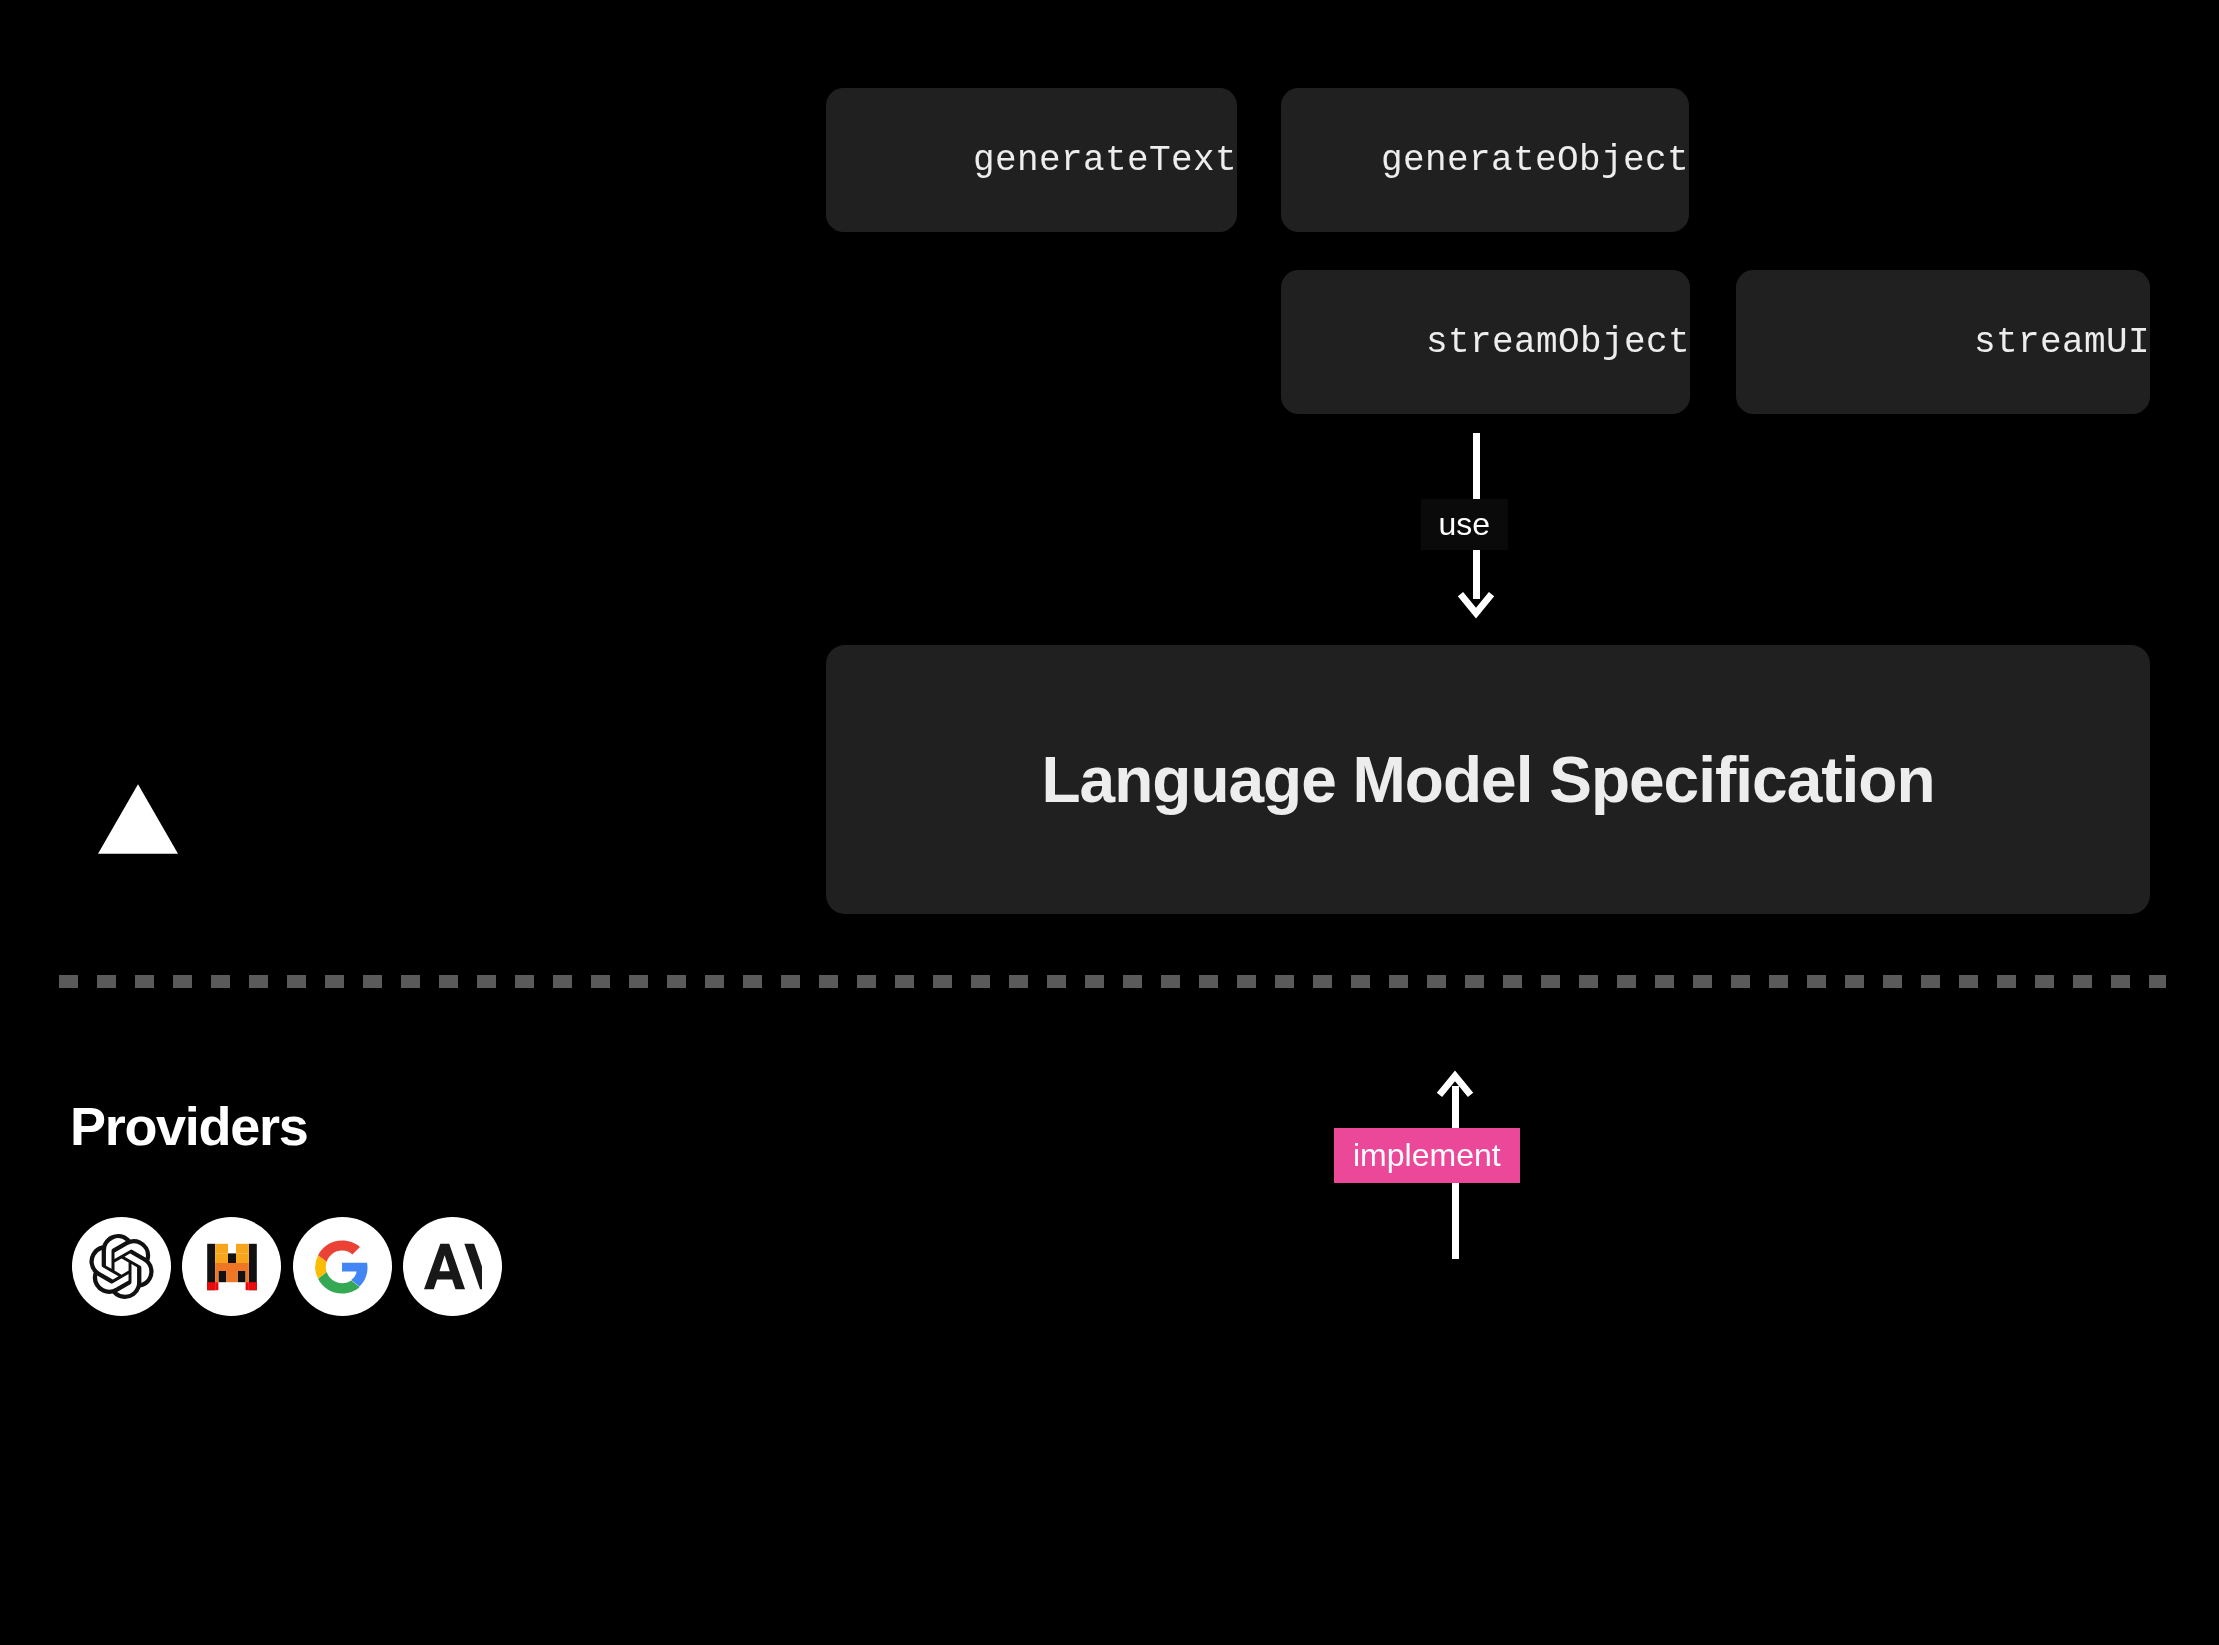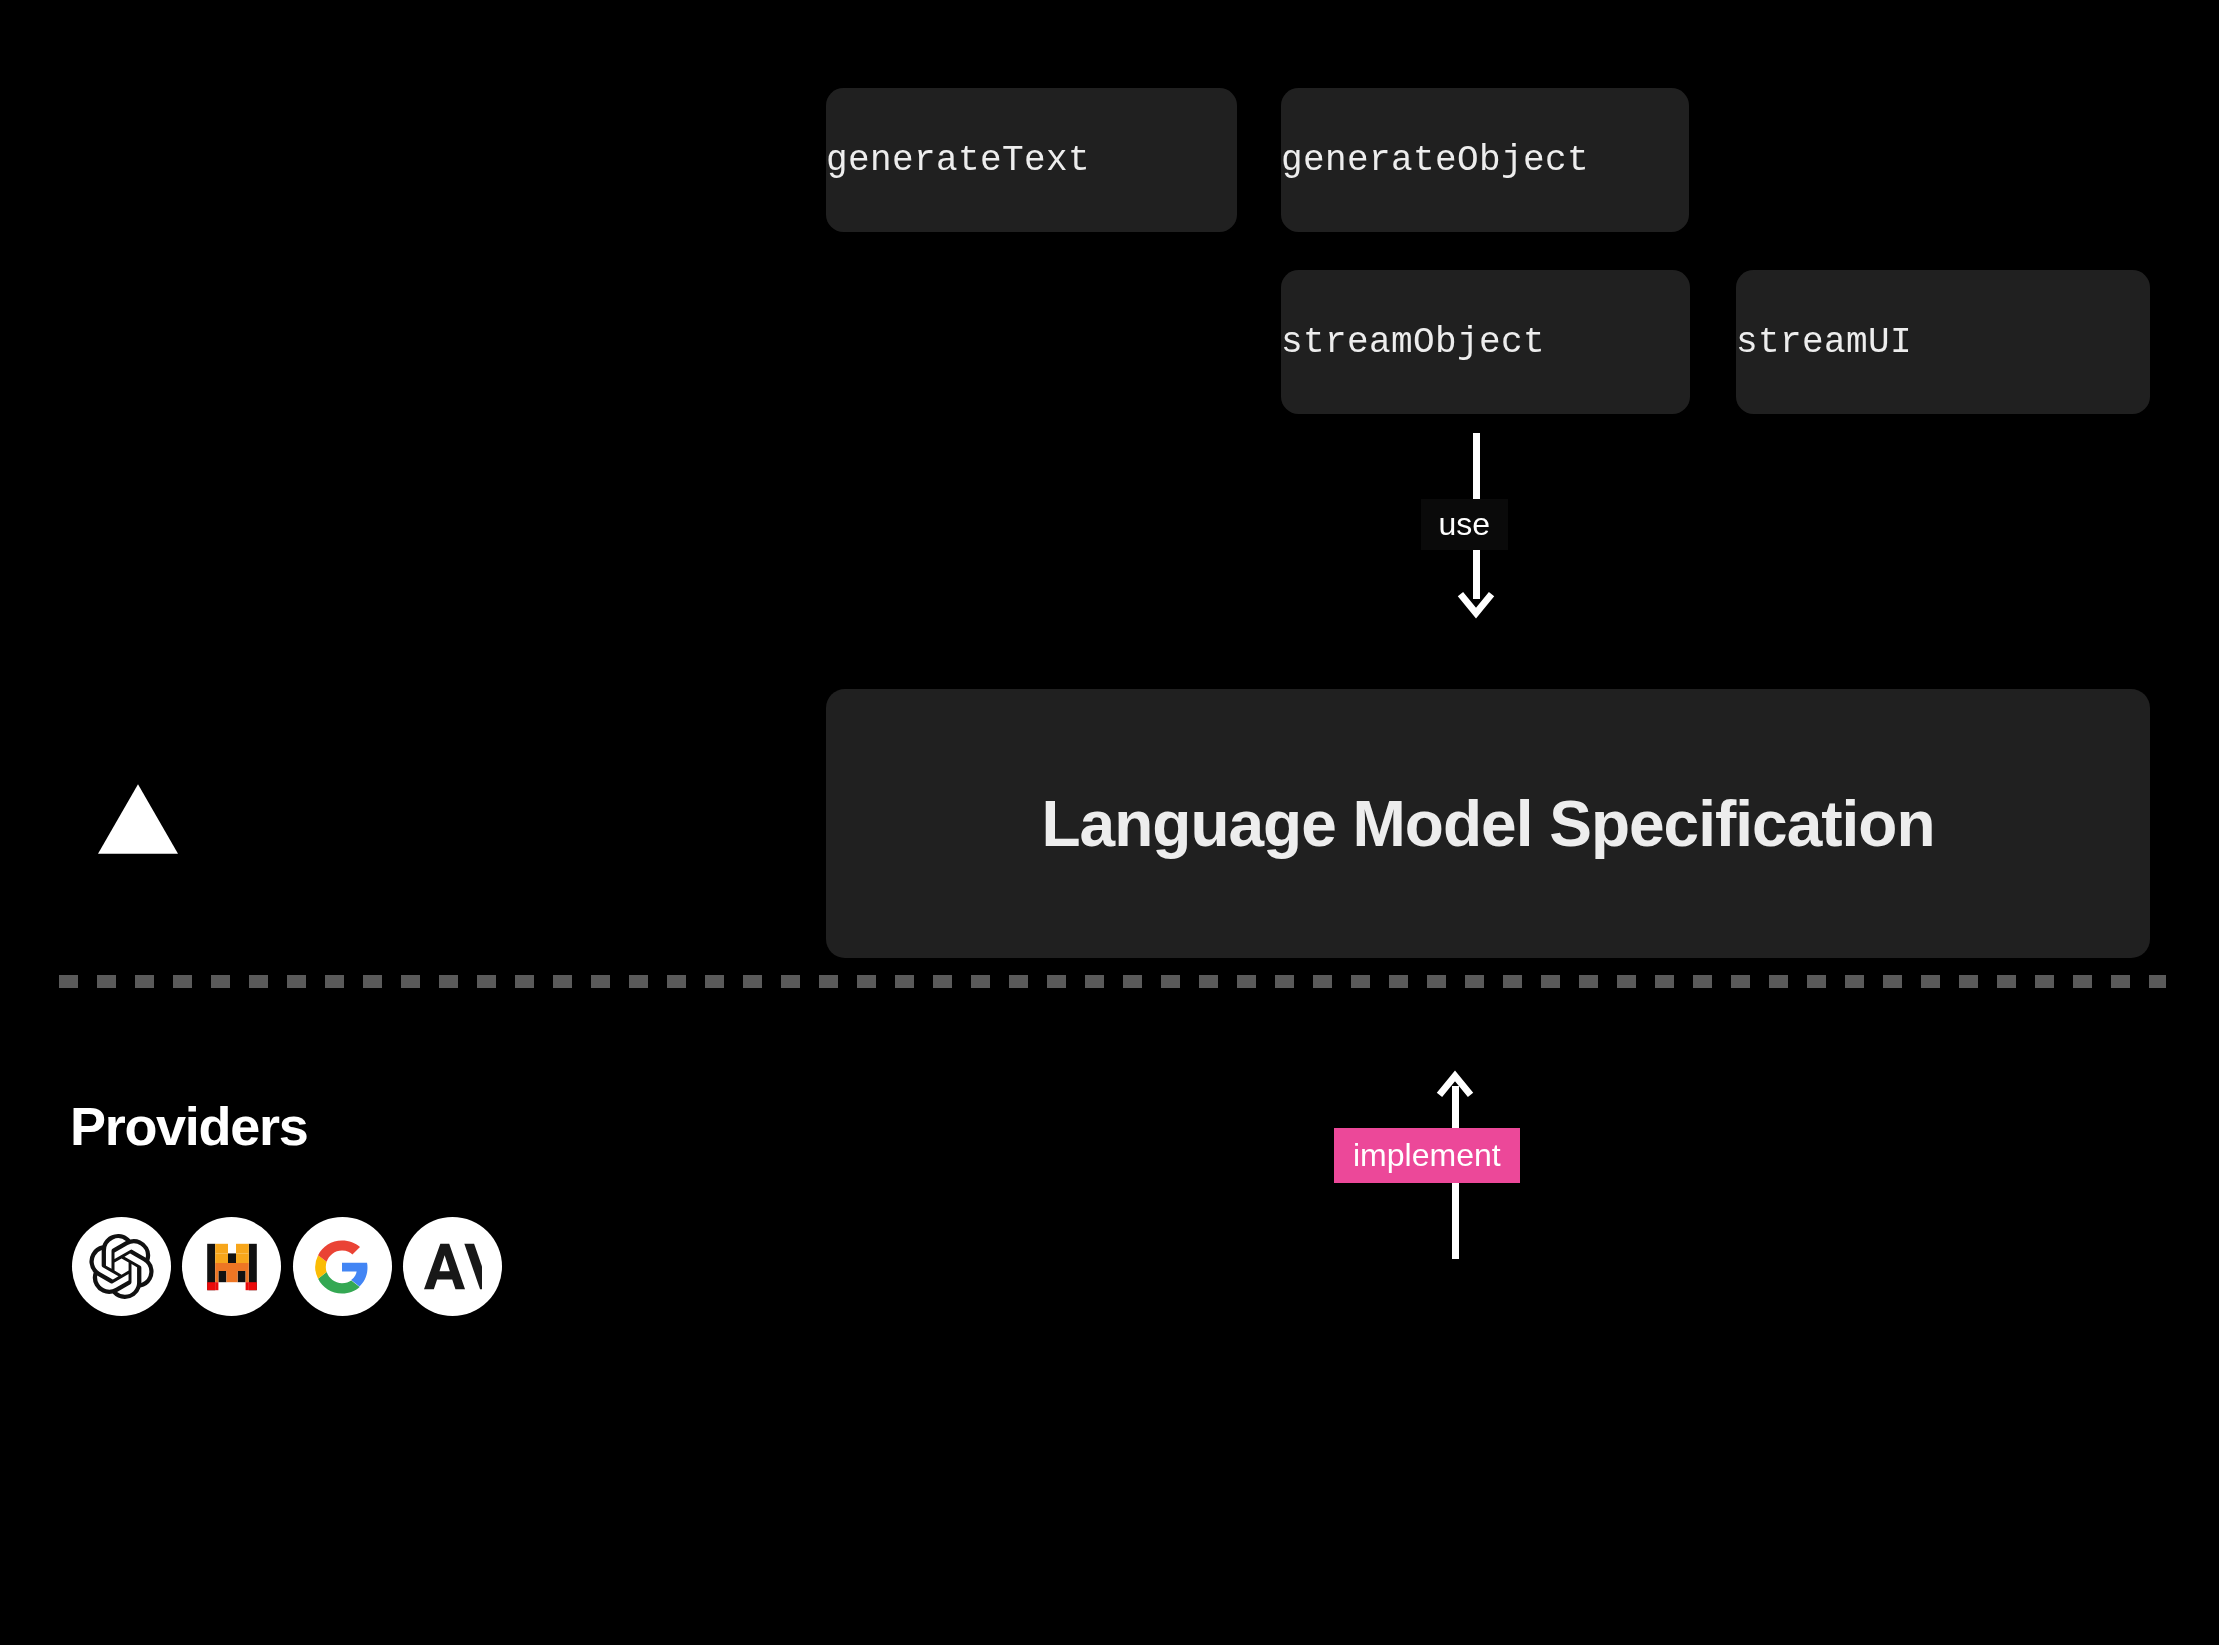--- a/index.html
+++ b/index.html
@@ -23,21 +23,21 @@
   }
 
   
   .card {
     position: absolute;
     background: #202020;
     border-radius: 17.5px;
     box-sizing: border-box;
     display: flex;
     align-items: center;
-    justify-content: flex-start;
+    justify-content: flex-end;
   }
   .card-mono {
     font-family: "Liberation Mono", "DejaVu Sans Mono", monospace;
     font-size: 36px;
     letter-spacing: 0.4px;
     color: #ededed;
     font-weight: 400;
   }
 
   
@@ -86,21 +86,20 @@
   }
 
   
   #box-lm-spec {
     left: 826px;
     top: 645px;
     width: 1324px;
     height: 269px;
     border-radius: 19px;
     justify-content: center;
-    margin-top: 44px;
   }
   #lm-spec-label {
     font-size: 64px;
     font-weight: 700;
     color: #ededed;
     letter-spacing: -1px;
     line-height: 1;
   }
 
   

